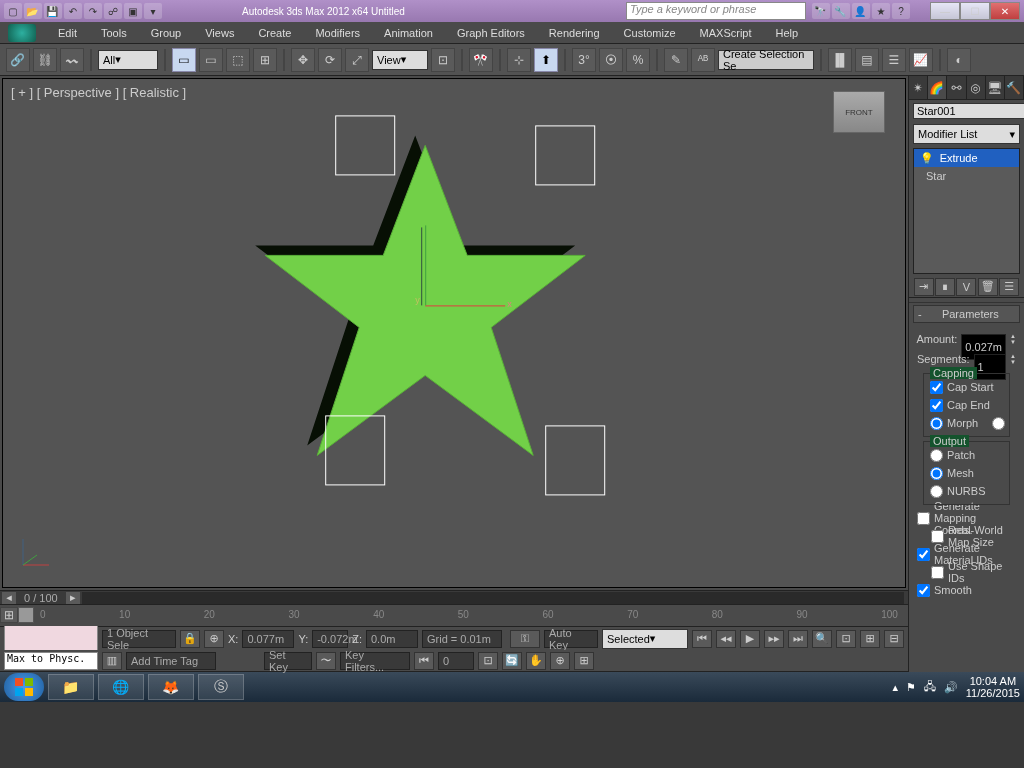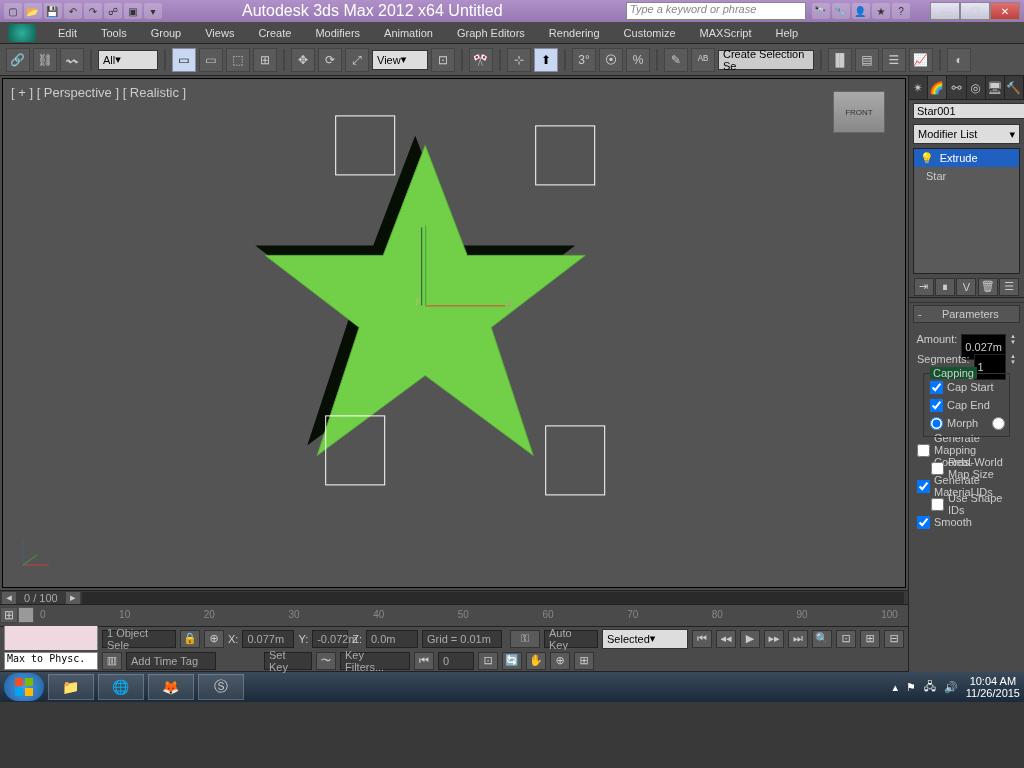--- a/index.html
+++ b/index.html
@@ -2,21 +2,21 @@
 <html><head>
 <meta charset="utf-8">
 <style>
 * { margin: 0; padding: 0; box-sizing: border-box; font-family: Tahoma, sans-serif; font-size: 11px; }
 body { width: 1024px; height: 768px; background: #393939; overflow: hidden; color: #ccc; }
 
 
 .titlebar { height: 22px; background: linear-gradient(#b090c8, #9878b0); display: flex; align-items: center; padding: 0 4px; }
 .titlebar .qat { display: flex; gap: 2px; }
 .titlebar .qat-btn { width: 18px; height: 16px; background: rgba(255,255,255,0.2); border-radius: 2px; display: flex; align-items: center; justify-content: center; font-size: 10px; color: #333; }
-.titlebar .title { flex: 0 0 auto; margin-left: 80px; color: #fff; font-size: 16px; }
+.titlebar .title { flex: 0 0 auto; margin-left: 80px; color: #fff; font-size: 10px; }
 .titlebar .spacer { flex: 1; }
 .titlebar .search { width: 180px; height: 18px; background: #fff; border: 1px solid #888; padding: 0 3px; color: #888; font-style: italic; }
 .titlebar .right-icons { display: flex; gap: 2px; margin-left: 6px; }
 .titlebar .winbtns { display: flex; margin-left: 20px; }
 .titlebar .winbtn { width: 30px; height: 18px; background: linear-gradient(#e6e6f6, #c6c6d6); border: 1px solid #888; display: flex; align-items: center; justify-content: center; font-size: 10px; }
 .titlebar .winbtn.close { background: linear-gradient(#e07070, #c04040); color: #fff; }
 
 
 .menubar { height: 22px; background: #4a4a4a; display: flex; align-items: center; padding-left: 8px; gap: 4px; border-bottom: 1px solid #222; }
 .menubar .appicon { width: 28px; height: 18px; background: #1a8a7a radial-gradient(circle, #2db0a0, #106050); border-radius: 3px; margin-right: 8px; }
@@ -366,20 +366,35 @@
             <div class="rad">
                 <input type="radio" name="capmode" checked="" style="">
                 <span>Morph</span>
               </div>
             <div class="rad">
                 <input type="radio" name="capmode" style="">
               </div>
           </div>
         </div>
 
+        <div class="param-group">
+          <div class="legend">Output</div>
+          <div class="rad">
+              <input type="radio" name="out" style="">
+              <span>Patch</span>
+            </div>
+          <div class="rad">
+              <input type="radio" name="out" checked="" style="">
+              <span>Mesh</span>
+            </div>
+          <div class="rad">
+              <input type="radio" name="out" style="">
+              <span>NURBS</span>
+            </div>
+        </div>
 
         <div class="chk">
             <input type="checkbox" style="">
             <span>Generate Mapping Coords.</span>
           </div>
         <div class="chk" style="padding-left:14px">
             <input type="checkbox" style="">
             <span>Real-World Map Size</span>
           </div>
         <div class="chk">

